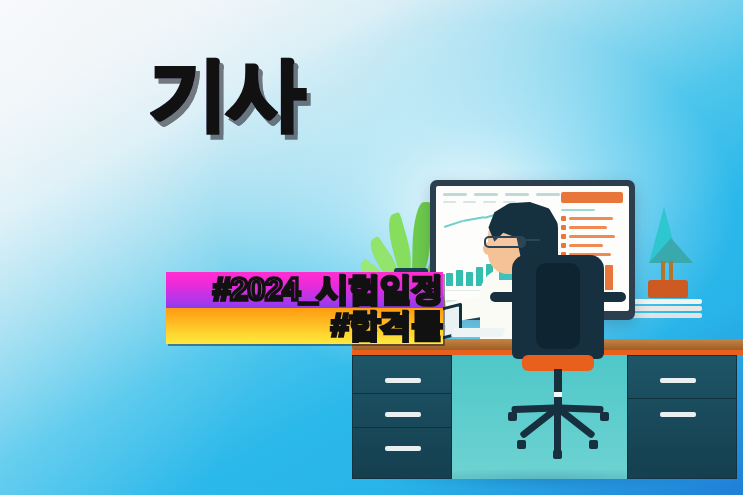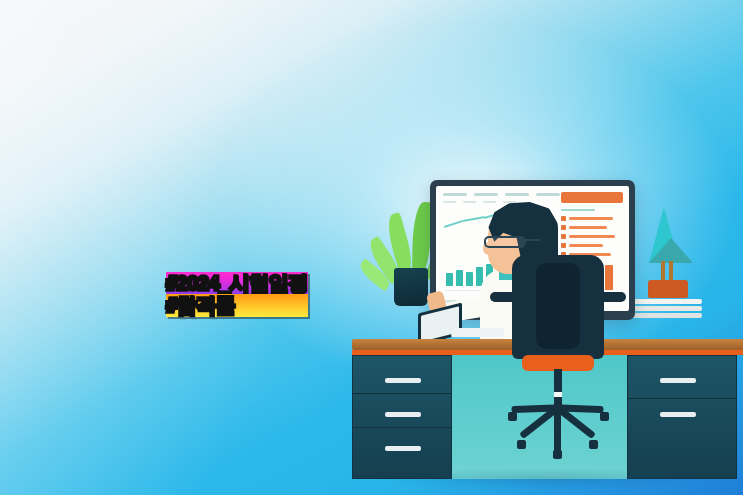--- a/index.html
+++ b/index.html
@@ -246,35 +246,36 @@
     background:linear-gradient(180deg,#cfc7f2 0%,#bdb2ec 38%,#a79ae4 75%,#9b8ddf 100%);
     -webkit-background-clip:text;
     background-clip:text;
     -webkit-text-fill-color:transparent;
   }
 
   .tags { position:absolute; left:166px; top:272px; z-index:30; }
   .tag {
     font-family:"Liberation Sans", sans-serif;
     font-weight:bold;
-    font-size:20px;
+    font-size:32px;
     line-height:1.12;
     letter-spacing:-0.5px;
     white-space:nowrap;
     paint-order:stroke fill;
     -webkit-text-stroke:3.5px #111;
     -webkit-background-clip:text;
     background-clip:text;
     -webkit-text-fill-color:transparent;
     filter:drop-shadow(2px 2px 0px rgba(20,20,30,0.45));
+    padding-left:47px;
   }
   .tag.t1 { background:linear-gradient(180deg,#ff2fd0 0%,#f02ad8 30%,#b735e8 75%,#8a3cf0 100%); }
   .tag.t2 { background:linear-gradient(180deg,#7b3af0 0%,#3f6bf2 38%,#14a8f5 72%,#0fc8f2 100%); }
   .tag.t3 { background:linear-gradient(180deg,#6ef23a 0%,#3fe23a 40%,#19c93c 78%,#0fb23a 100%); }
-  .tag.t4 { background:linear-gradient(180deg,#ff9b12 0%,#ffb520 34%,#ffd430 70%,#ffe93f 100%); }
+  .tag.t4 { background:linear-gradient(180deg,#ff9b12 0%,#ffb520 34%,#ffd430 70%,#ffe93f 100%);text-align:right; }
 </style>
 </head>
 <body>
 
 <div id="thumb">
 
   <div class="illu">
 
     <div>
       <div class="leaf l5"></div>
@@ -436,20 +437,21 @@
       <div class="caster" style="left:238px;top:262px"></div>
       <div class="caster" style="left:146px;top:262px"></div>
     </div>
 
     <div class="desk-shadow"></div>
   </div>
 
   <div class="sheen"></div>
 
   <div class="title-wrap">
+    <div class="title-line two">기사</div>
   </div>
 
   <div class="tags">
     <div class="tag t1">#2024_시험일정</div>
     <div class="tag t4">#합격률</div>
   </div>
 
 </div>
 
 </body></html>

